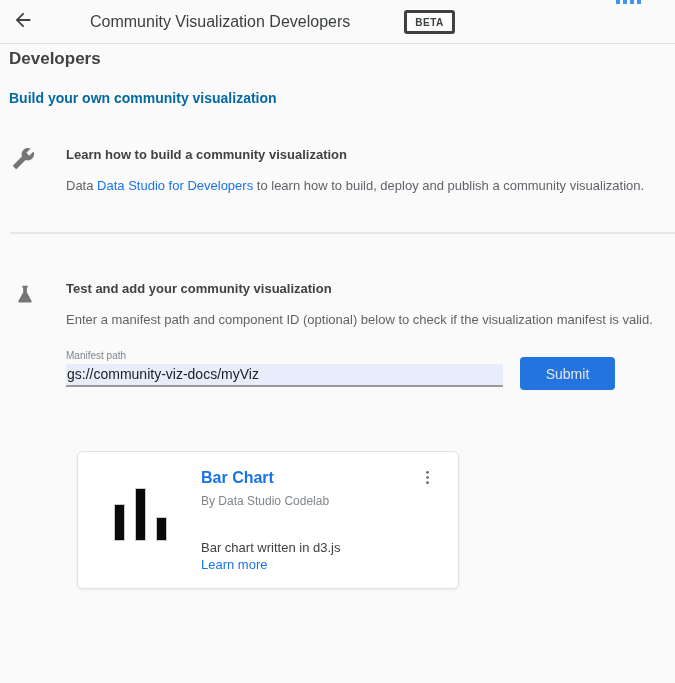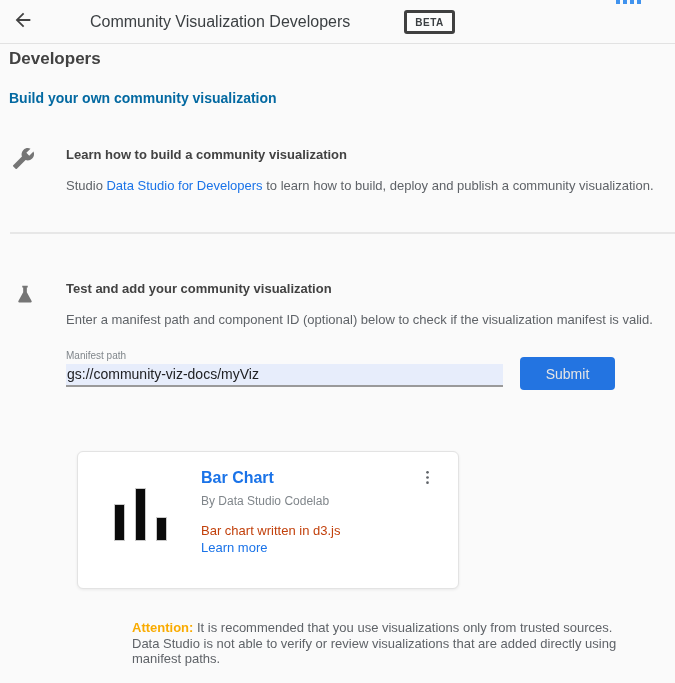--- a/index.html
+++ b/index.html
@@ -170,23 +170,23 @@
     font-size: 16px;
     font-weight: 700;
     color: #1a73e8;
   }
   .viz-byline {
     margin-top: 7px;
     font-size: 12px;
     color: #80868b;
   }
   .viz-desc {
-    margin-top: 15px;
-    font-size: 13px;
-    color: #c2410c;
+    margin-top: 32px;
+    font-size: 13px;
+    color: #404040;
   }
   .viz-learn-more {
     margin-top: 2px;
     font-size: 13px;
   }
   .kebab-btn {
     position: absolute;
     top: 16px; right: 20px;
     width: 22px; height: 22px;
     display: flex; align-items: center; justify-content: center;
@@ -229,21 +229,21 @@
   <div class="section-icon-col">
     <span>
       <svg viewBox="0 0 24 24" width="23" height="23" fill="#757575">
           <path d="M22.7 19l-9.1-9.1c.9-2.3.4-5-1.5-6.9-2-2-5-2.4-7.4-1.3L9 6 6 9 1.6 4.7C.4 7.1.9 10.1 2.9 12.1c1.9 1.9 4.6 2.4 6.9 1.5l9.1 9.1c.4.4 1 .4 1.4 0l2.3-2.3c.5-.4.5-1.1.1-1.4z"></path>
         </svg>
     </span>
   </div>
   <div class="section-body">
     <div class="section-title">Learn how to build a community visualization</div>
     <div class="section-text">
-      <span>Studio </span><a class="link">Data Studio for Developers</a><span> to learn how to build, deploy and publish a community visualization.</span>
+      <span>Data </span><a class="link">Data Studio for Developers</a><span> to learn how to build, deploy and publish a community visualization.</span>
     </div>
   </div>
 </div>
 
 <div class="mid-divider"></div>
 
 <div class="section test-section">
   <div class="section-icon-col">
     <span class="flask-wrap" style="display:inline-block">
       <svg viewBox="0 0 24 24" width="22" height="22" fill="#757575">
@@ -279,18 +279,14 @@
         <span>
           <svg viewBox="0 0 24 24" width="19" height="19" fill="#5f6368">
               <circle cx="12" cy="5.5" r="1.7"></circle>
               <circle cx="12" cy="12" r="1.7"></circle>
               <circle cx="12" cy="18.5" r="1.7"></circle>
             </svg>
         </span>
       </div>
     </div>
 
-    <div class="attention">
-      <span class="attention-label">Attention:</span><span> It is recommended that you use visualizations only from trusted sources.</span><br>
-      <span>Data Studio is not able to verify or review visualizations that are added directly using manifest paths.</span>
-    </div>
   </div>
 </div>
 
 </body></html>

